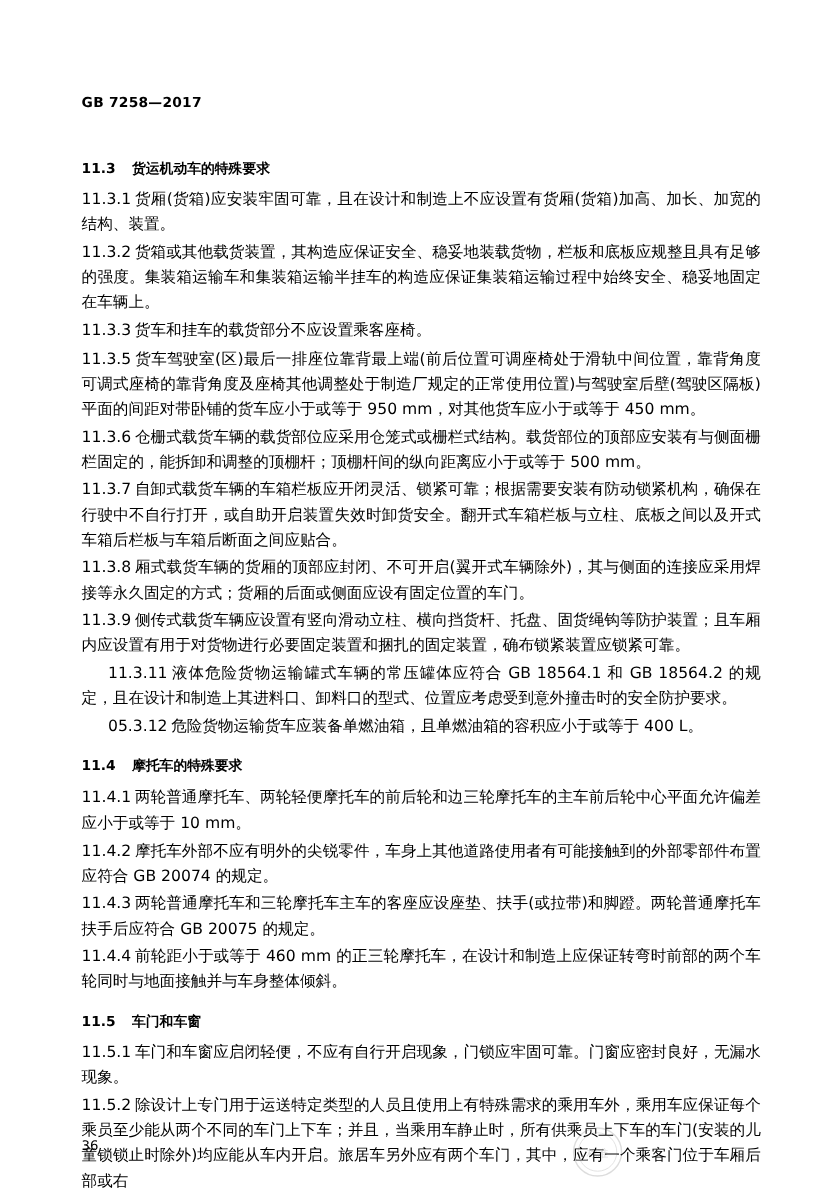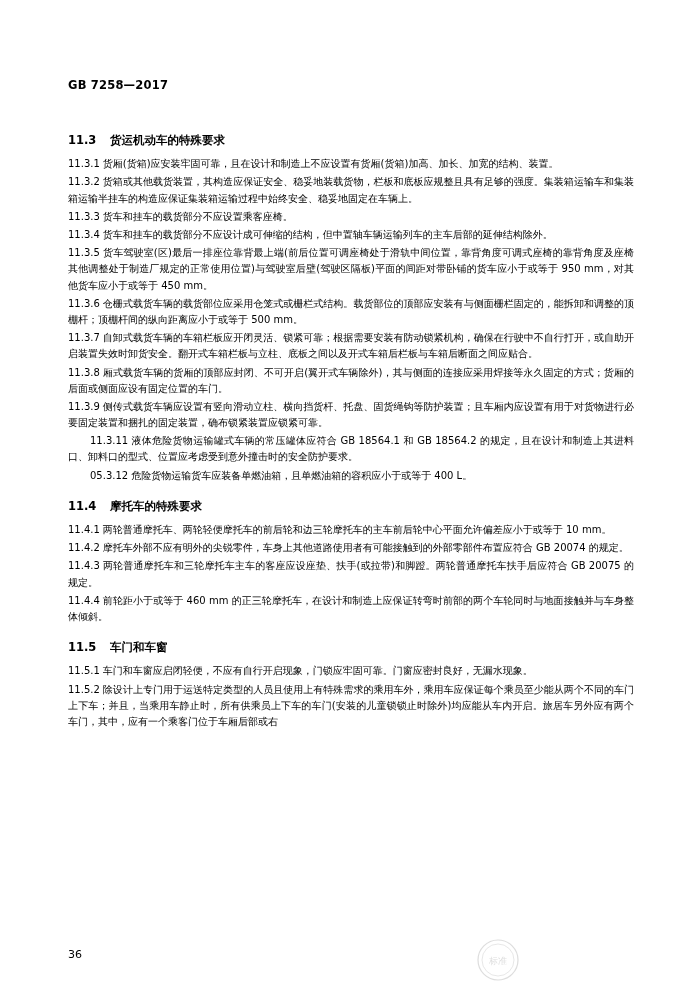--- a/index.html
+++ b/index.html
@@ -44,21 +44,21 @@
     margin: 14px 0 7px 0;
     font-size: 11.5px;
     font-weight: bold;
     line-height: 1.5;
   }
   .sec-head .num {
     display: inline-block;
     width: 42px;
   }
   .para {
-    font-size: 10px;
+    font-size: 13px;
     line-height: 1.62;
     margin: 0 0 2px 0;
     text-align: justify;
     text-justify: inter-ideograph;
     text-indent: 0;
   }
   .para .lbl {
     margin-right: 3px;
   }
   .para.indent {
@@ -90,21 +90,20 @@
   <div class="header">GB 7258—2017</div>
 
   <div class="content">
 
     <div class="sec-head">
       <span class="num">11.3</span><span>货运机动车的特殊要求</span>
     </div>
     <p class="para"><span class="lbl">11.3.1</span><span>货厢(货箱)应安装牢固可靠，且在设计和制造上不应设置有货厢(货箱)加高、加长、加宽的结构、装置。</span></p>
     <p class="para"><span class="lbl">11.3.2</span><span>货箱或其他载货装置，其构造应保证安全、稳妥地装载货物，栏板和底板应规整且具有足够的强度。集装箱运输车和集装箱运输半挂车的构造应保证集装箱运输过程中始终安全、稳妥地固定在车辆上。</span></p>
     <p class="para"><span class="lbl">11.3.3</span><span>货车和挂车的载货部分不应设置乘客座椅。</span></p>
-    <p class="para"><span class="lbl">11.3.4</span><span>货车和挂车的载货部分不应设计成可伸缩的结构，但中置轴车辆运输列车的主车后部的延伸结构除外。</span></p>
     <p class="para"><span class="lbl">11.3.5</span><span>货车驾驶室(区)最后一排座位靠背最上端(前后位置可调座椅处于滑轨中间位置，靠背角度可调式座椅的靠背角度及座椅其他调整处于制造厂规定的正常使用位置)与驾驶室后壁(驾驶区隔板)平面的间距对带卧铺的货车应小于或等于 950 mm，对其他货车应小于或等于 450 mm。</span></p>
     <p class="para"><span class="lbl">11.3.6</span><span>仓栅式载货车辆的载货部位应采用仓笼式或栅栏式结构。载货部位的顶部应安装有与侧面栅栏固定的，能拆卸和调整的顶棚杆；顶棚杆间的纵向距离应小于或等于 500 mm。</span></p>
     <p class="para"><span class="lbl">11.3.7</span><span>自卸式载货车辆的车箱栏板应开闭灵活、锁紧可靠；根据需要安装有防动锁紧机构，确保在行驶中不自行打开，或自助开启装置失效时卸货安全。翻开式车箱栏板与立柱、底板之间以及开式车箱后栏板与车箱后断面之间应贴合。</span></p>
     <p class="para"><span class="lbl">11.3.8</span><span>厢式载货车辆的货厢的顶部应封闭、不可开启(翼开式车辆除外)，其与侧面的连接应采用焊接等永久固定的方式；货厢的后面或侧面应设有固定位置的车门。</span></p>
     <p class="para"><span class="lbl">11.3.9</span><span>侧传式载货车辆应设置有竖向滑动立柱、横向挡货杆、托盘、固货绳钩等防护装置；且车厢内应设置有用于对货物进行必要固定装置和捆扎的固定装置，确布锁紧装置应锁紧可靠。</span></p>
     <p class="para indent"><span class="lbl">11.3.11</span><span>液体危险货物运输罐式车辆的常压罐体应符合 GB 18564.1 和 GB 18564.2 的规定，且在设计和制造上其进料口、卸料口的型式、位置应考虑受到意外撞击时的安全防护要求。</span></p>
     <p class="para indent"><span class="lbl">05.3.12</span><span>危险货物运输货车应装备单燃油箱，且单燃油箱的容积应小于或等于 400 L。</span></p>
 
     <div class="sec-head">
       <span class="num">11.4</span><span>摩托车的特殊要求</span>

